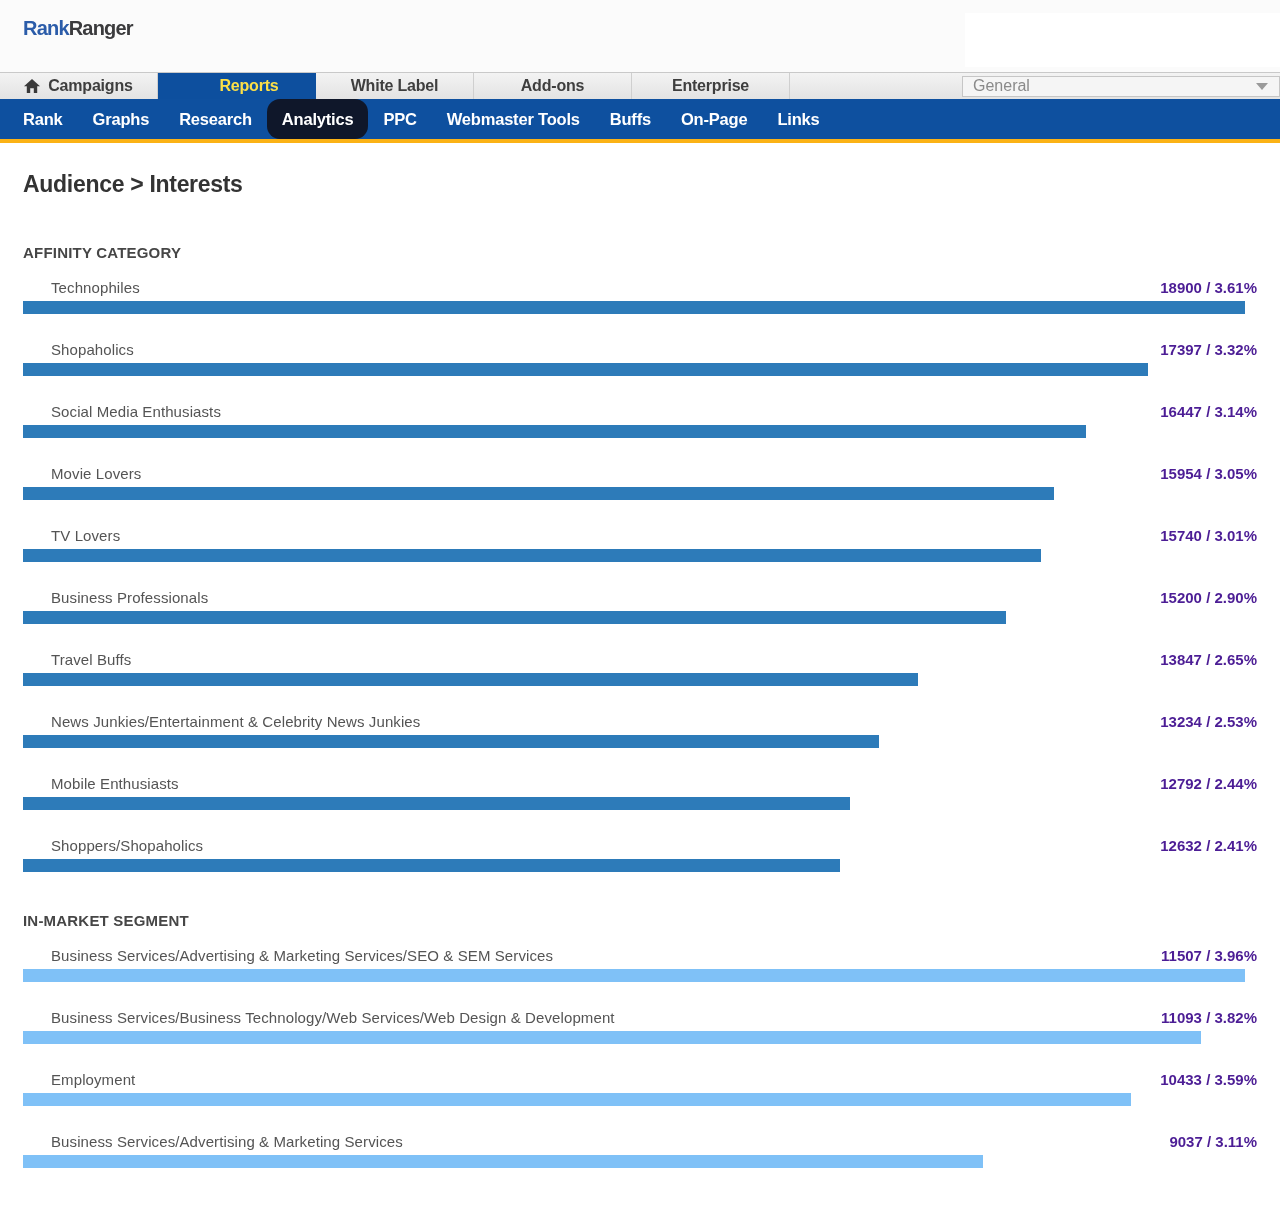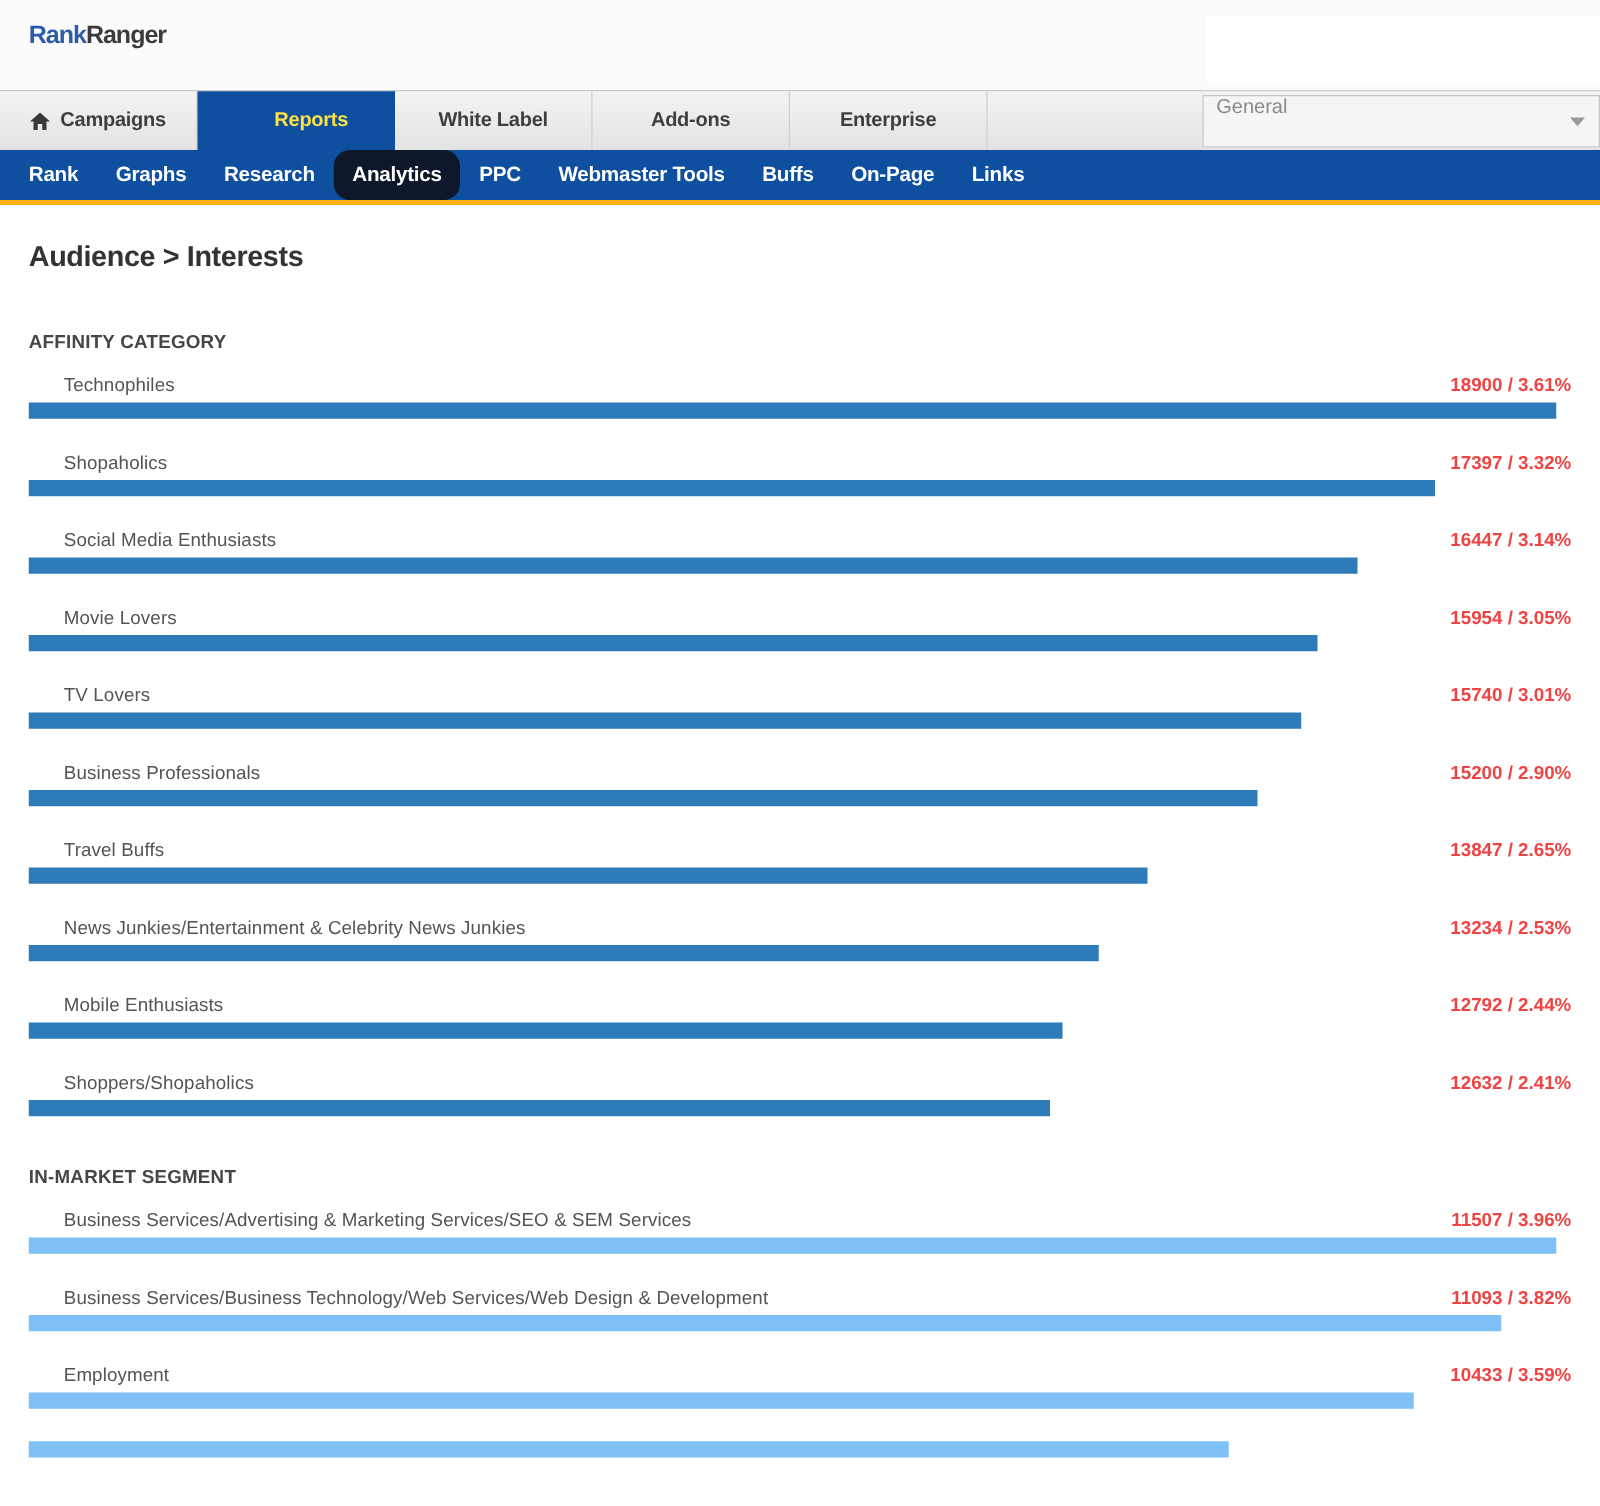--- a/index.html
+++ b/index.html
@@ -8,21 +8,21 @@
 
   
   .topbar { position:relative; height:72px; background:#fbfbfb; }
   .topbar .highlight-panel { position:absolute; left:965px; right:0; top:13px; bottom:5px; background:#ffffff; }
   .logo { position:absolute; left:23px; top:17px; font-size:20px; font-weight:700;
           letter-spacing:-0.8px; cursor:pointer; }
   .logo .p1 { color:#2b5ca9; }
   .logo .p2 { color:#3b3b3d; }
 
   
-  .mainnav { position:relative; height:48px; background:linear-gradient(#f3f3f3,#e3e3e3);
+  .mainnav { position:relative; height:27px; background:linear-gradient(#f3f3f3,#e3e3e3);
              border-top:1px solid #c9c9c9; display:flex; }
   .main-tab { width:158px; display:flex; align-items:center; justify-content:center;
               font-size:16px; font-weight:700; color:#3e3e3e; border-right:1px solid #cfcfcf;
               cursor:pointer; letter-spacing:-0.2px; }
   .main-tab.active { background:#0d4f9e; color:#fde047; border-right-color:#0d4f9e;padding-left:25px; }
   .main-tab .home-ic { width:16px; height:14px; margin-right:8px; display:inline-block; }
   .main-tab .home-ic svg { display:block; }
 
   .profile-select { position:absolute; right:0; top:3px; bottom:2px; width:318px;
                     background:#f5f5f5; border:1px solid #c6c6c6; display:flex;
@@ -47,21 +47,21 @@
   .section { margin-top:0; }
   .section-title { font-size:15px; font-weight:700; color:#464646; letter-spacing:0.2px;
                    margin-bottom:17px; }
   .sec-affinity { margin-top:46px; }
   .sec-inmarket { margin-top:40px; }
 
   .chart-row { margin-bottom:26px; }
   .row-top { display:flex; align-items:center; line-height:20px; margin-bottom:3px;margin-left:28px; }
   .row-label { flex:1; font-size:15px; color:#545454; letter-spacing:0.1px;
                white-space:nowrap; overflow:hidden; }
-  .row-value { font-size:15px; font-weight:700; color:#ef4444; white-space:nowrap; }
+  .row-value { font-size:15px; font-weight:700; color:#4c1d95; white-space:nowrap; }
   .bar-track { margin-right:12px; height:13px; }
   .bar { height:13px; }
 </style>
 </head>
 <body>
 
 <div class="topbar">
   <div class="highlight-panel"></div>
   <div class="logo">
     <span class="p1">Rank</span><span class="p2">Ranger</span>
@@ -231,19 +231,23 @@
         <div class="chart-row">
           <div class="row-top">
             <div class="row-label">Employment</div>
             <div class="row-value">10433 / 3.59%</div>
           </div>
           <div class="bar-track">
             <div class="bar" style="width: 90.67%; background: rgb(127, 193, 247);"></div>
           </div>
         </div>
         <div class="chart-row">
+          <div class="row-top">
+            <div class="row-label">Business Services/Advertising &amp; Marketing Services</div>
+            <div class="row-value">9037 / 3.11%</div>
+          </div>
           <div class="bar-track">
             <div class="bar" style="width: 78.53%; background: rgb(127, 193, 247);"></div>
           </div>
         </div>
       </div>
     </div>
 </div>
 
 </body></html>

